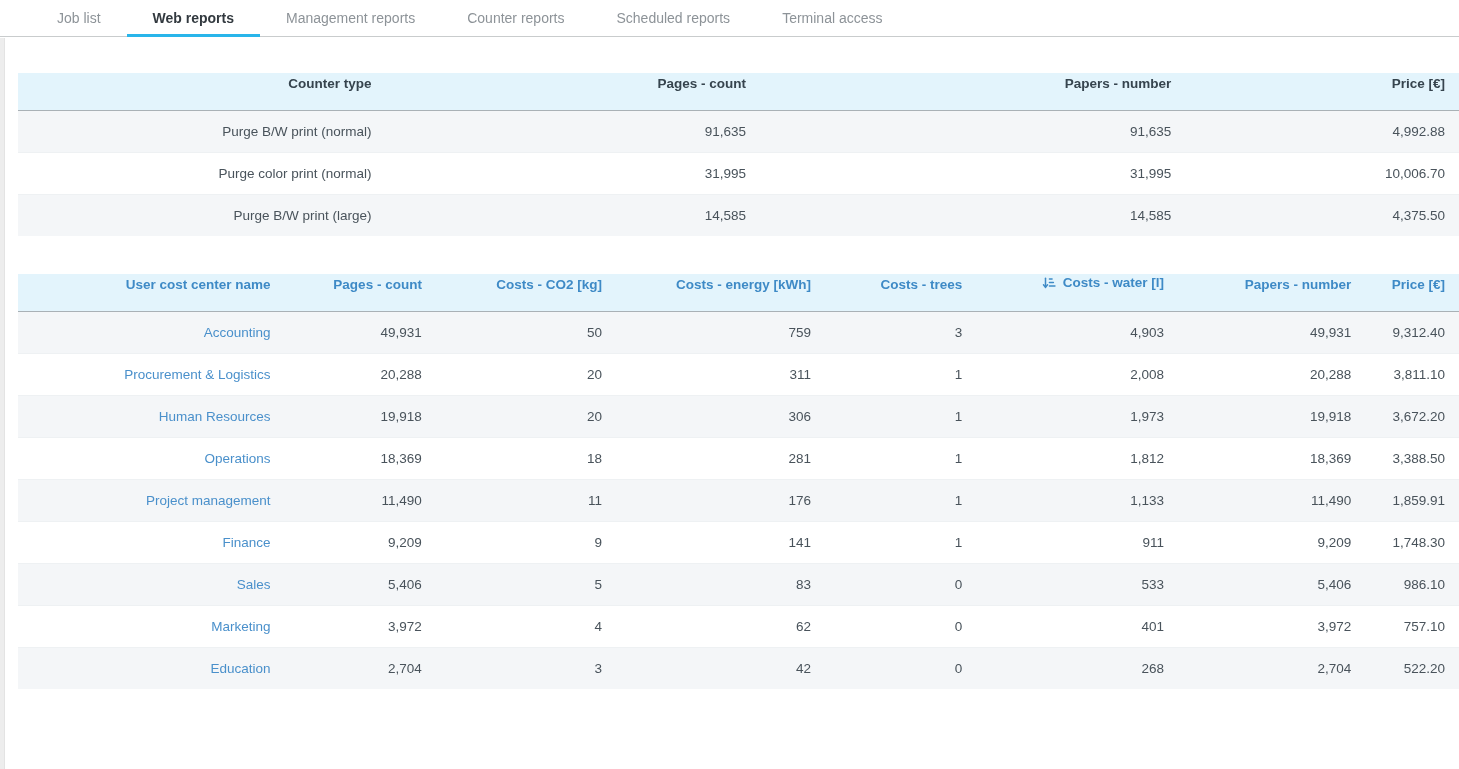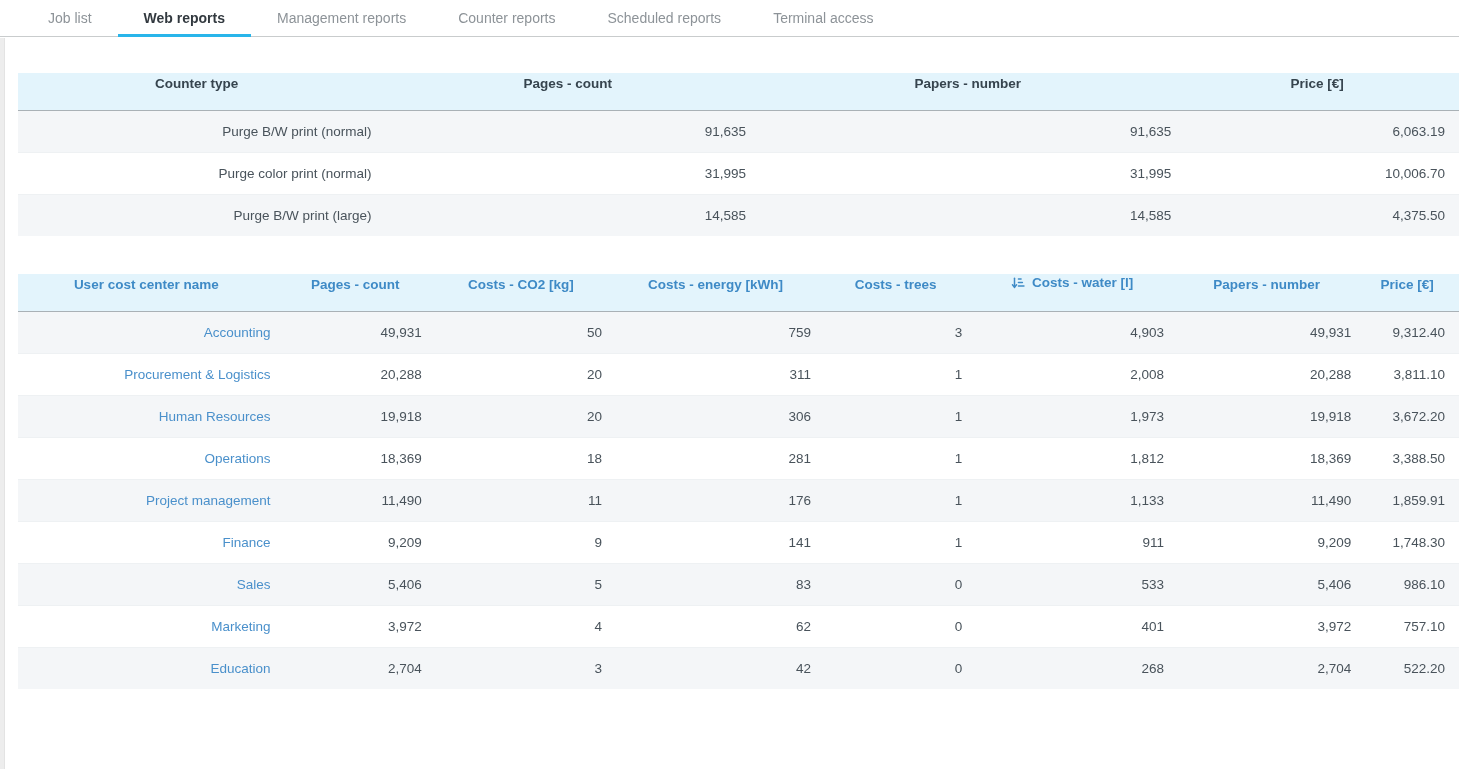--- a/index.html
+++ b/index.html
@@ -11,21 +11,21 @@
     color: #47525a;
   }
 
   
   .tabbar {
     display: flex;
     align-items: stretch;
     height: 37px;
     border-bottom: 1px solid #c9cccd;
     background: #ffffff;
-    padding-left: 22px;
+    padding-left: 31px;
   }
   .tab {
     display: flex;
     align-items: center;
     padding: 0 26px;
     font-size: 14px;
     color: #8d9398;
     background: transparent;
     border: none;
     cursor: pointer;
@@ -66,21 +66,21 @@
     width: 100%;
     border-collapse: collapse;
     font-size: 13.5px;
     table-layout: fixed;
   }
   th {
     background: #e3f4fc;
     height: 37px;
     font-weight: 700;
     color: #36444e;
-    text-align: center;
+    text-align: right;
     padding: 0 14px 16px 4px;
     border-bottom: 1px solid #a9b1b6;
     white-space: nowrap;
   }
   td {
     height: 42px;
     text-align: right;
     padding: 0 14px 0 4px;
     color: #49535b;
     white-space: nowrap;
@@ -154,21 +154,21 @@
         <th><span>Papers - number</span></th>
         <th><span>Price [€]</span></th>
       </tr>
     </thead>
     <tbody id="counter-body">
 
     <tr>
           <td>Purge B/W print (normal)</td>
           <td>91,635</td>
           <td>91,635</td>
-          <td>6,063.19</td>
+          <td>4,992.88</td>
         </tr>
         <tr>
           <td>Purge color print (normal)</td>
           <td>31,995</td>
           <td>31,995</td>
           <td>10,006.70</td>
         </tr>
         <tr>
           <td>Purge B/W print (large)</td>
           <td>14,585</td>

